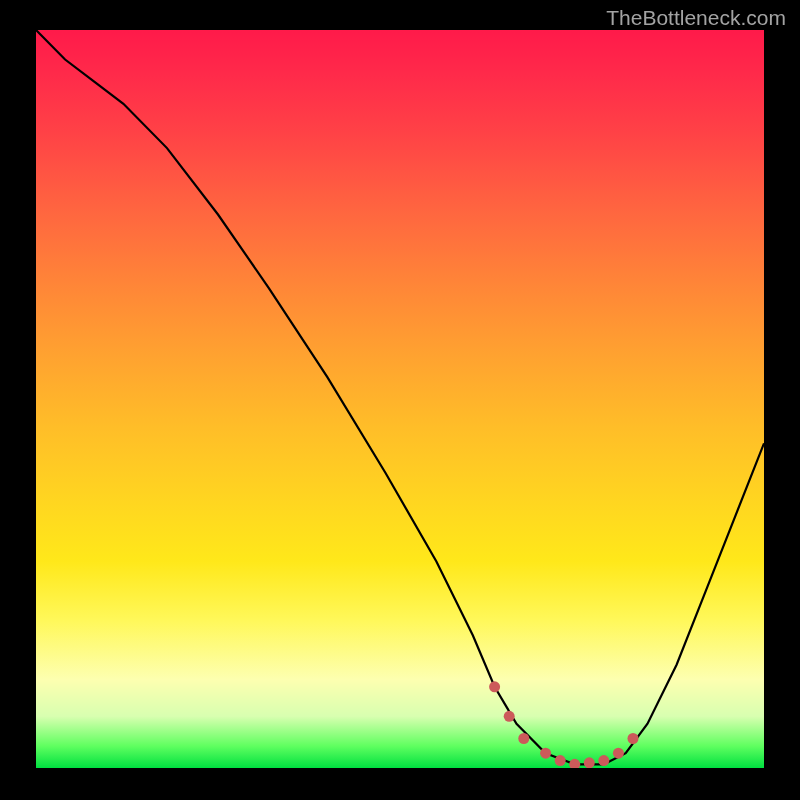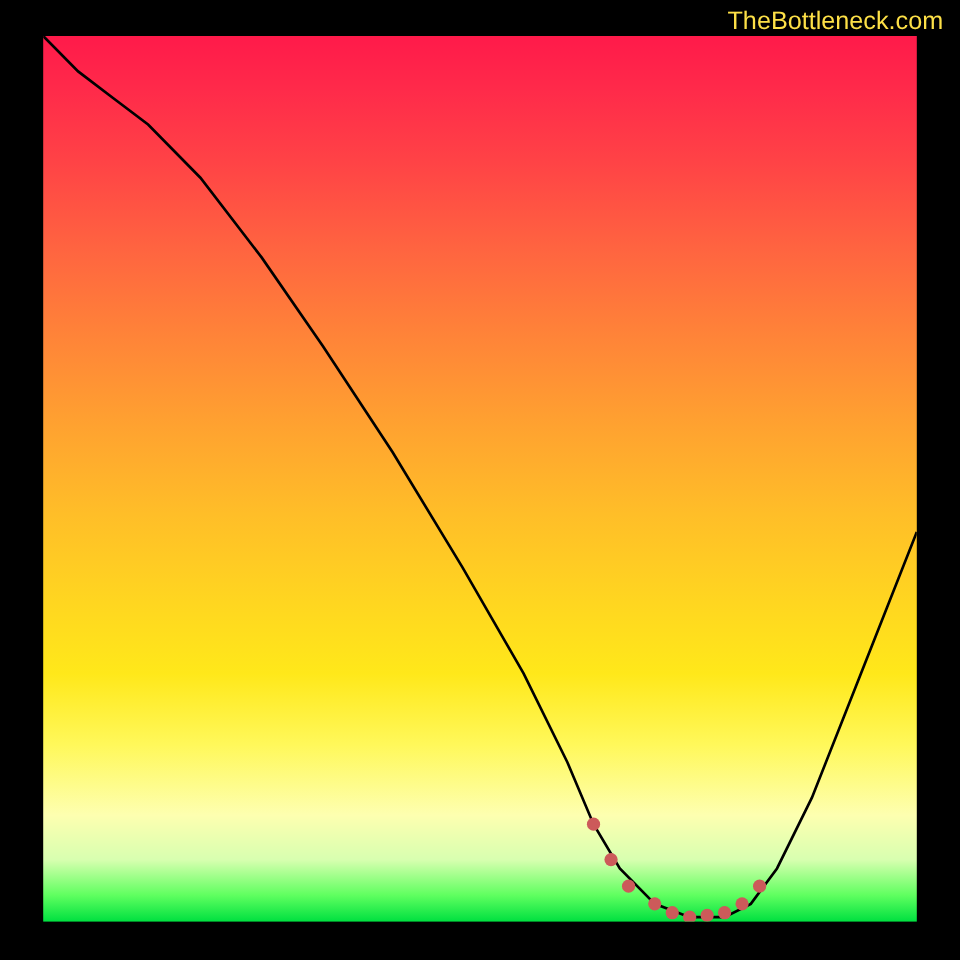--- a/index.html
+++ b/index.html
@@ -8,21 +8,21 @@
     height: 800px;
     background: #000;
     position: relative;
     font-family: Arial, sans-serif;
     overflow: hidden;
   }
   .watermark {
     position: absolute;
     top: 6px;
     right: 14px;
-    color: #fde047;
+    color: #a3a3a3;
     font-size: 21px;
     font-weight: 500;
     z-index: 10;
   }
   .plot-area {
     position: absolute;
     left: 36px;
     top: 30px;
     width: 728px;
     height: 738px;

